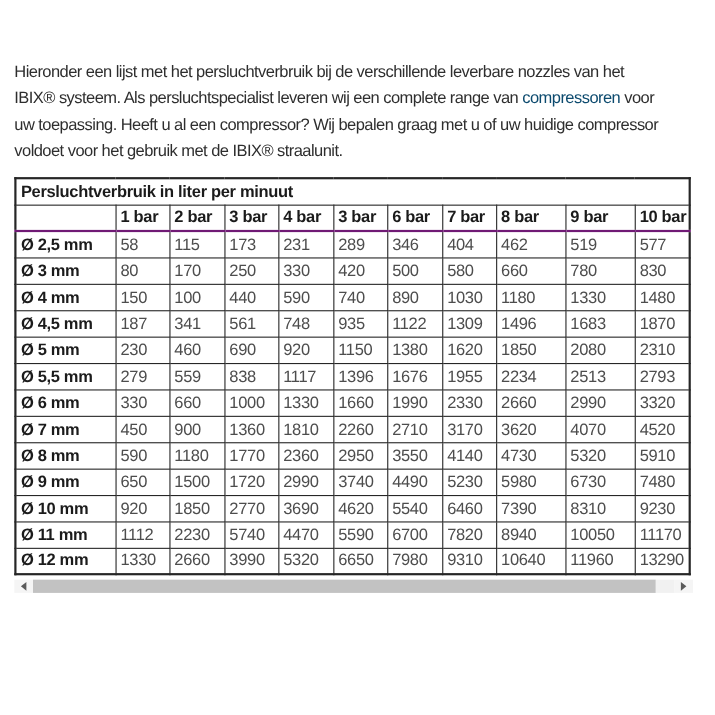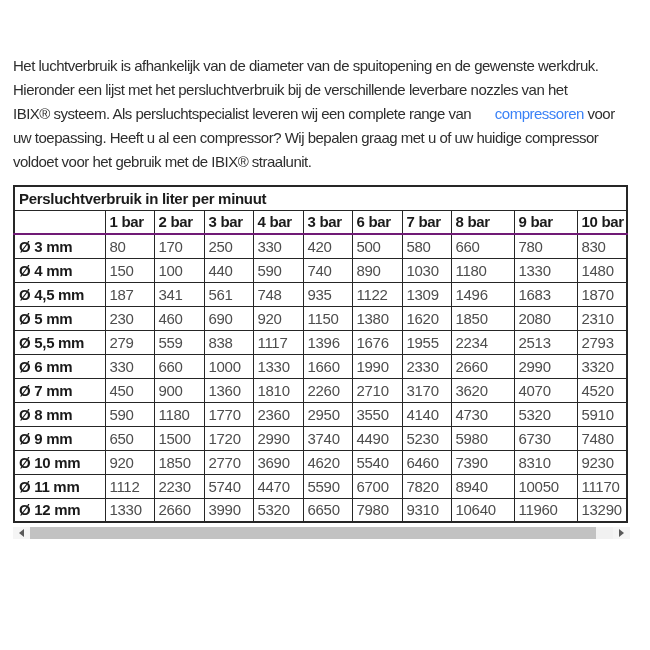--- a/index.html
+++ b/index.html
@@ -7,21 +7,21 @@
   body {
     font-family: "Liberation Sans", sans-serif;
     color: #2e2e2e;
     overflow: hidden;
   }
   .page { padding: 54px 10px 0 13px; }
 
   
   .intro { font-size: 15px; line-height: 24px; letter-spacing: -0.5px; color: #2e2e2e; }
   .intro .line { white-space: nowrap; height: 24px; }
-  .intro a.link { color: #3b82f6; text-decoration: none; cursor: pointer; margin-left: 20px; }
+  .intro a.link { color: #0c4a6e; text-decoration: none; cursor: pointer; }
 
   
   table.air-table {
     border-collapse: collapse;
     table-layout: fixed;
     width: 613px;
     margin-top: 11px;
     font-size: 15px;
     letter-spacing: -0.3px;
     border: 2px solid #262626;
@@ -51,21 +51,20 @@
   .tri-right { width: 0; height: 0; border-top: 4px solid transparent; border-bottom: 4px solid transparent; border-left: 5px solid #5a5a5a; }
   .sb-track { flex: 1; background: #f1f1f1; position: relative; }
   .sb-thumb { position: absolute; left: 0; top: 0; height: 12px; width: 566px; background: #c2c2c2; cursor: pointer; }
 </style>
 </head>
 <body>
 
 <div class="page">
 
   <div class="intro">
-    <div class="line">Het luchtverbruik is afhankelijk van de diameter van de spuitopening en de gewenste werkdruk.</div>
     <div class="line">Hieronder een lijst met het persluchtverbruik bij de verschillende leverbare nozzles van het</div>
     <div class="line"><span>IBIX® systeem. Als persluchtspecialist leveren wij een complete range van </span><a class="link" href="#">compressoren</a><span> voor</span></div>
     <div class="line">uw toepassing. Heeft u al een compressor? Wij bepalen graag met u of uw huidige compressor</div>
     <div class="line">voldoet voor het gebruik met de IBIX® straalunit.</div>
   </div>
 
   <table class="air-table">
     <colgroup>
       <col style="width:91px">
         <col style="width:49px">
@@ -92,20 +91,33 @@
           <th>3 bar</th>
           <th>6 bar</th>
           <th>7 bar</th>
           <th>8 bar</th>
           <th>9 bar</th>
           <th>10 bar</th>
         </tr>
     </thead>
     <tbody>
         <tr>
+          <th>Ø 2,5 mm</th>
+          <td>58</td>
+          <td>115</td>
+          <td>173</td>
+          <td>231</td>
+          <td>289</td>
+          <td>346</td>
+          <td>404</td>
+          <td>462</td>
+          <td>519</td>
+          <td>577</td>
+        </tr>
+        <tr>
           <th>Ø 3 mm</th>
           <td>80</td>
           <td>170</td>
           <td>250</td>
           <td>330</td>
           <td>420</td>
           <td>500</td>
           <td>580</td>
           <td>660</td>
           <td>780</td>

